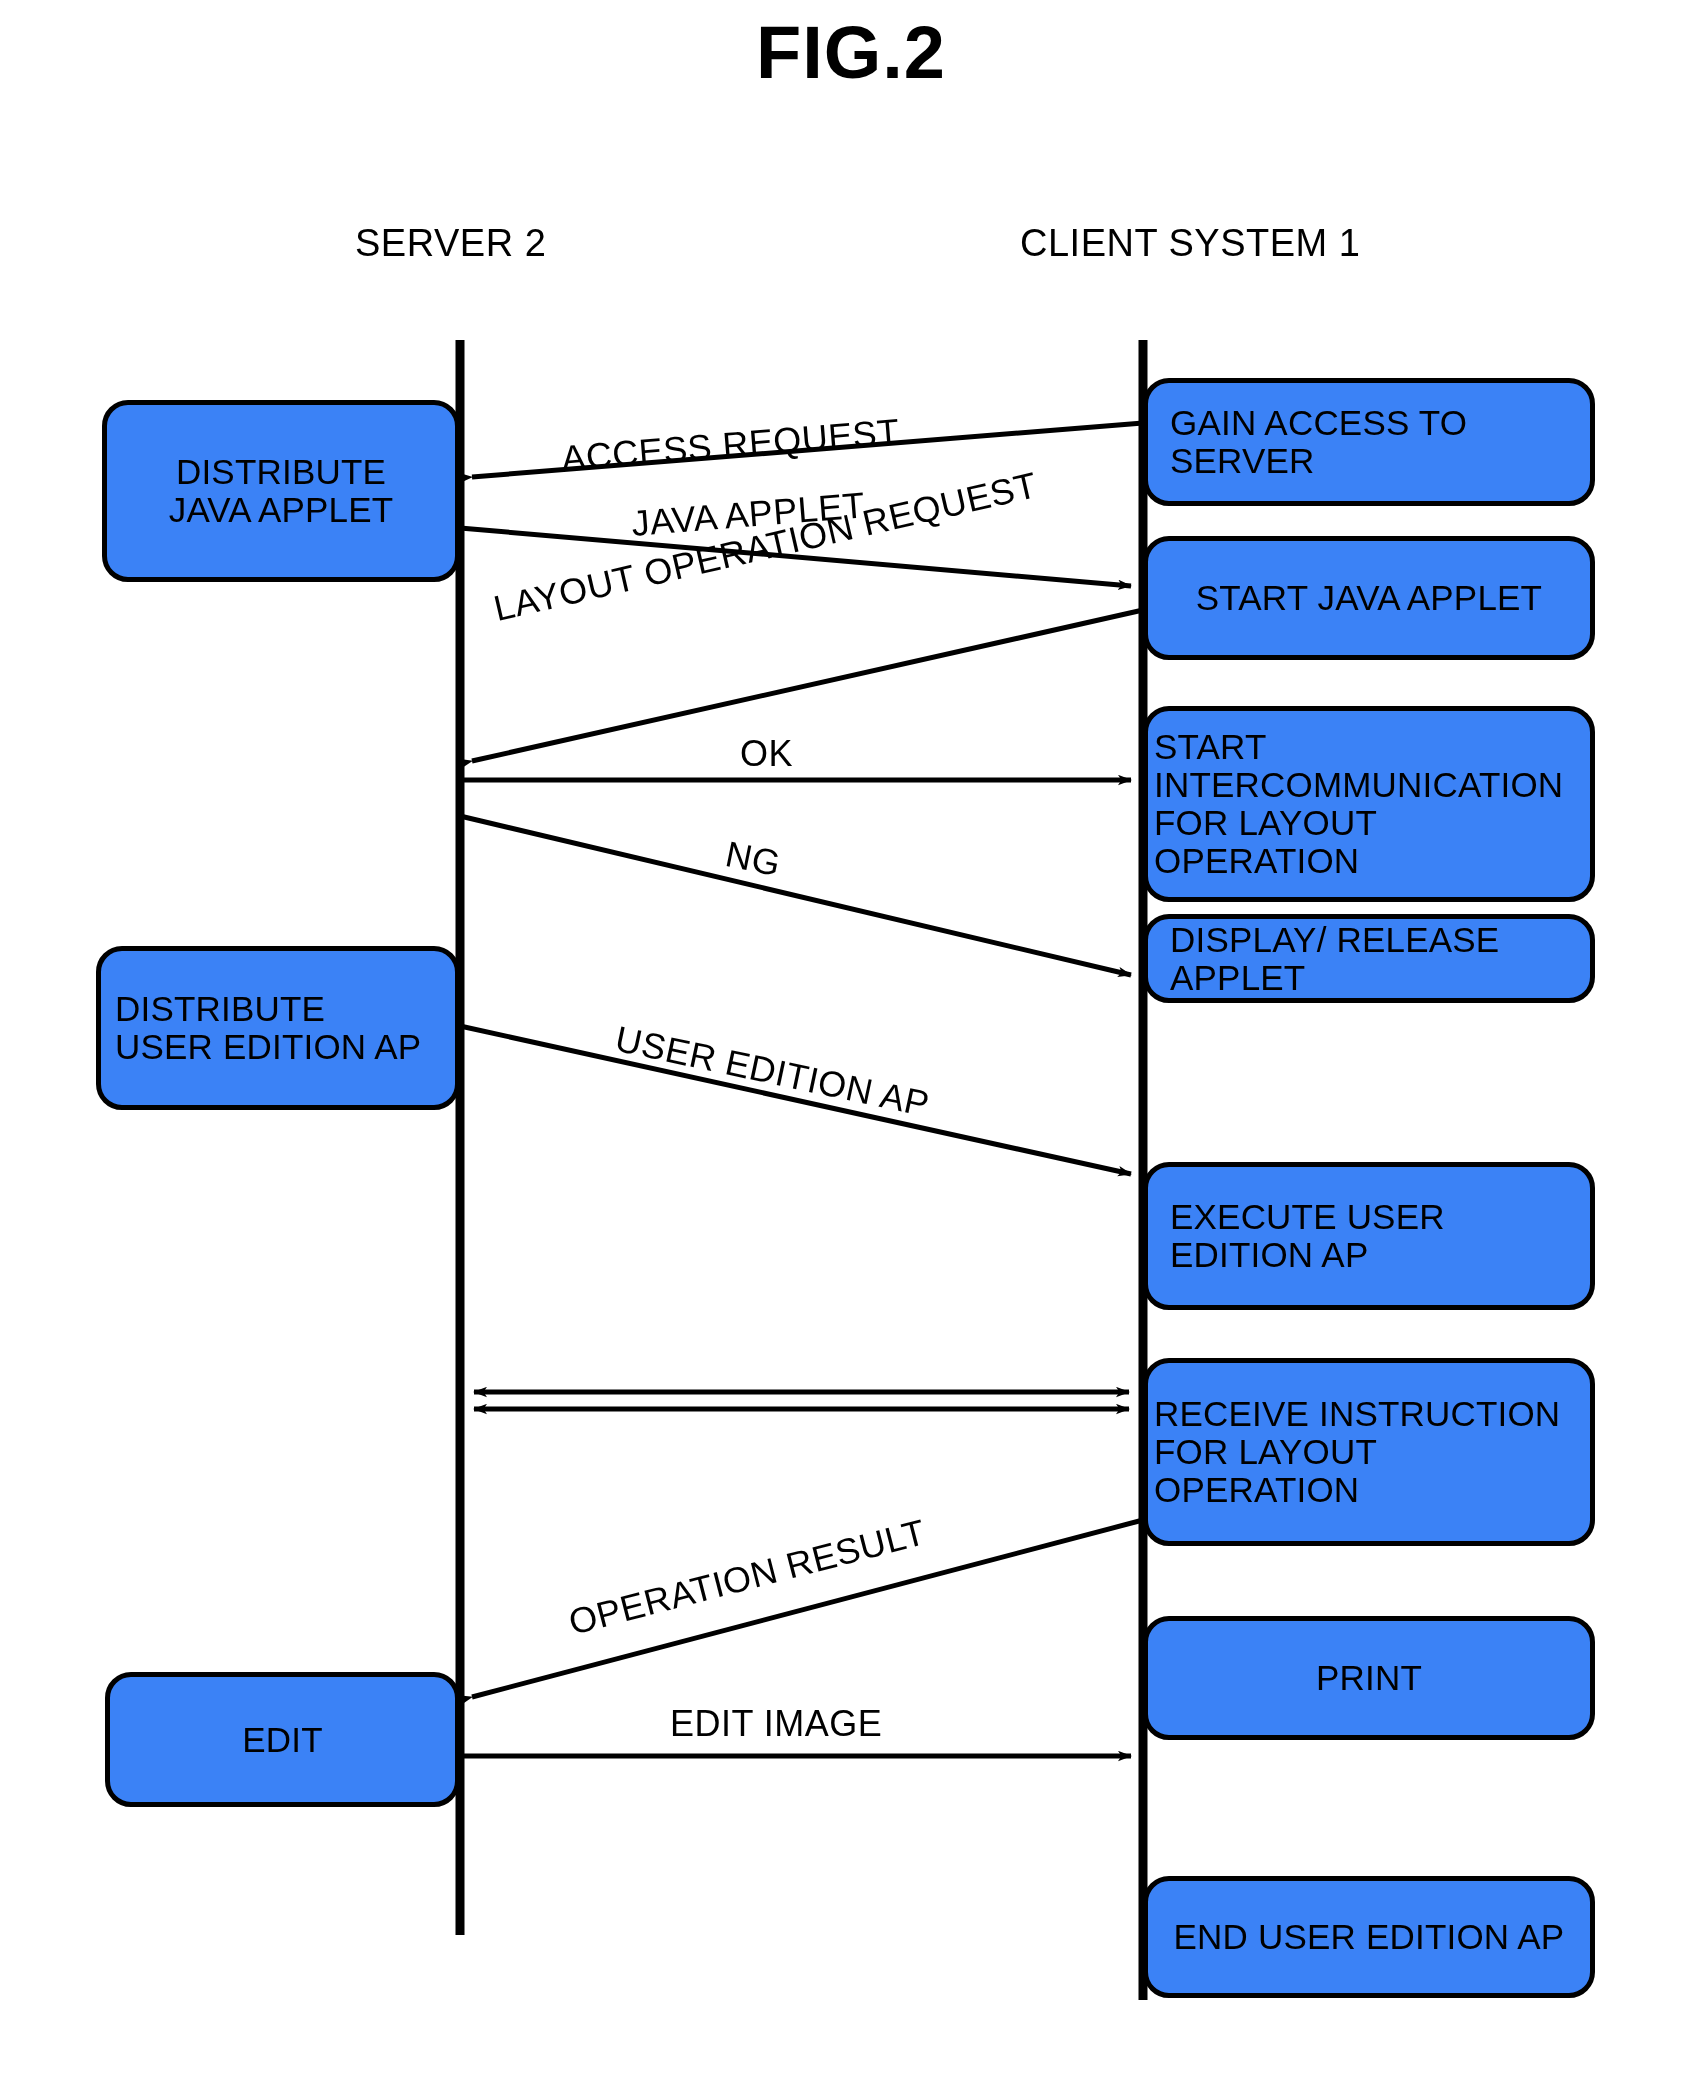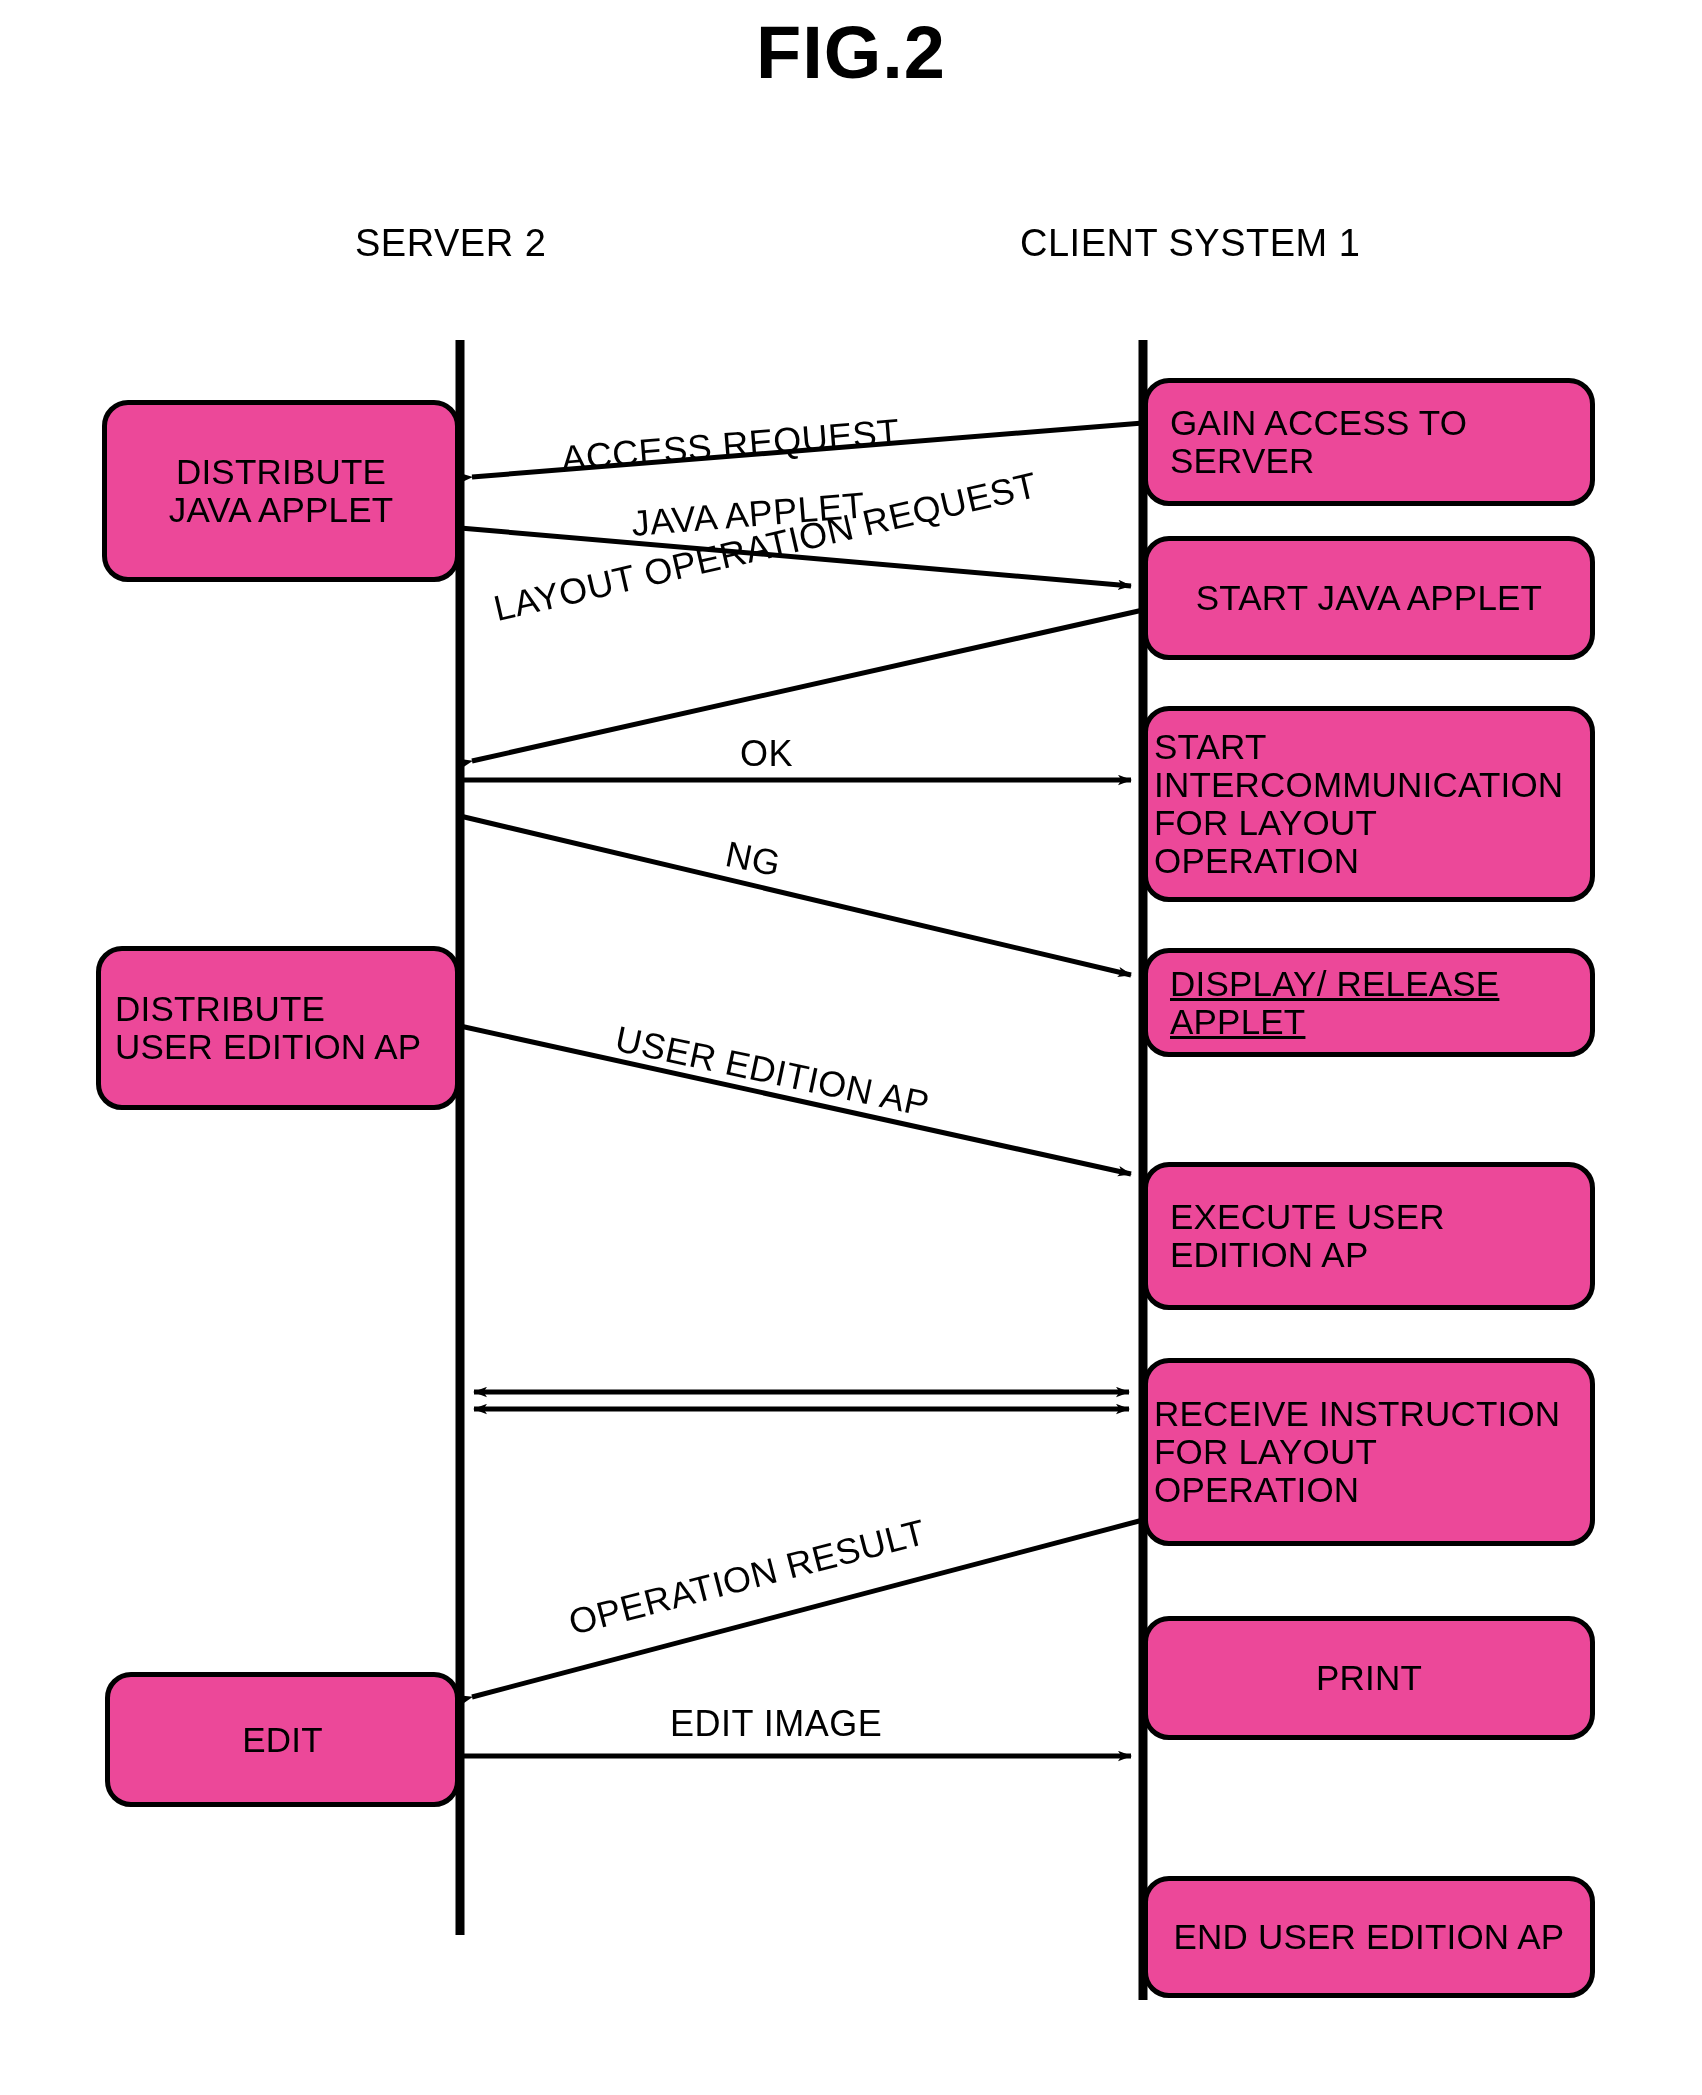--- a/index.html
+++ b/index.html
@@ -40,21 +40,21 @@
     white-space: nowrap;
   }
   #hdr-server { left: 355px; top: 222px; }
   #hdr-client { left: 1020px; top: 222px; }
 
   .node {
     position: absolute;
     box-sizing: border-box;
     border: 5px solid #000;
     border-radius: 26px;
-    background: #ec4899;
+    background: #3b82f6;
     font-size: 35px;
     line-height: 1.08;
     letter-spacing: 0.2px;
     display: flex;
     flex-direction: column;
     justify-content: center;
     padding: 6px 10px;
     overflow: visible;
   }
   .node .ln { white-space: nowrap; display: block; }
@@ -181,21 +181,21 @@
     <span class="ln">START JAVA APPLET</span>
   </div>
 
   <div class="node left-al tight" style="left:1143px; top:706px; width:452px; height:196px;">
     <span class="ln">START</span>
     <span class="ln">INTERCOMMUNICATION</span>
     <span class="ln">FOR LAYOUT</span>
     <span class="ln">OPERATION</span>
   </div>
 
-  <div class="node left-al" style="left:1143px; top:948px; width:452px; height:109px; padding-left:22px;text-decoration:underline;">
+  <div class="node left-al" style="left:1143px; top:914px; width:452px; height:89px; padding-left:22px;">
     <span class="ln">DISPLAY/ RELEASE</span>
     <span class="ln">APPLET</span>
   </div>
 
   <div class="node left-al" style="left:1143px; top:1162px; width:452px; height:148px; padding-left:22px;">
     <span class="ln">EXECUTE USER</span>
     <span class="ln">EDITION AP</span>
   </div>
 
   <div class="node left-al tight" style="left:1143px; top:1358px; width:452px; height:188px;">

